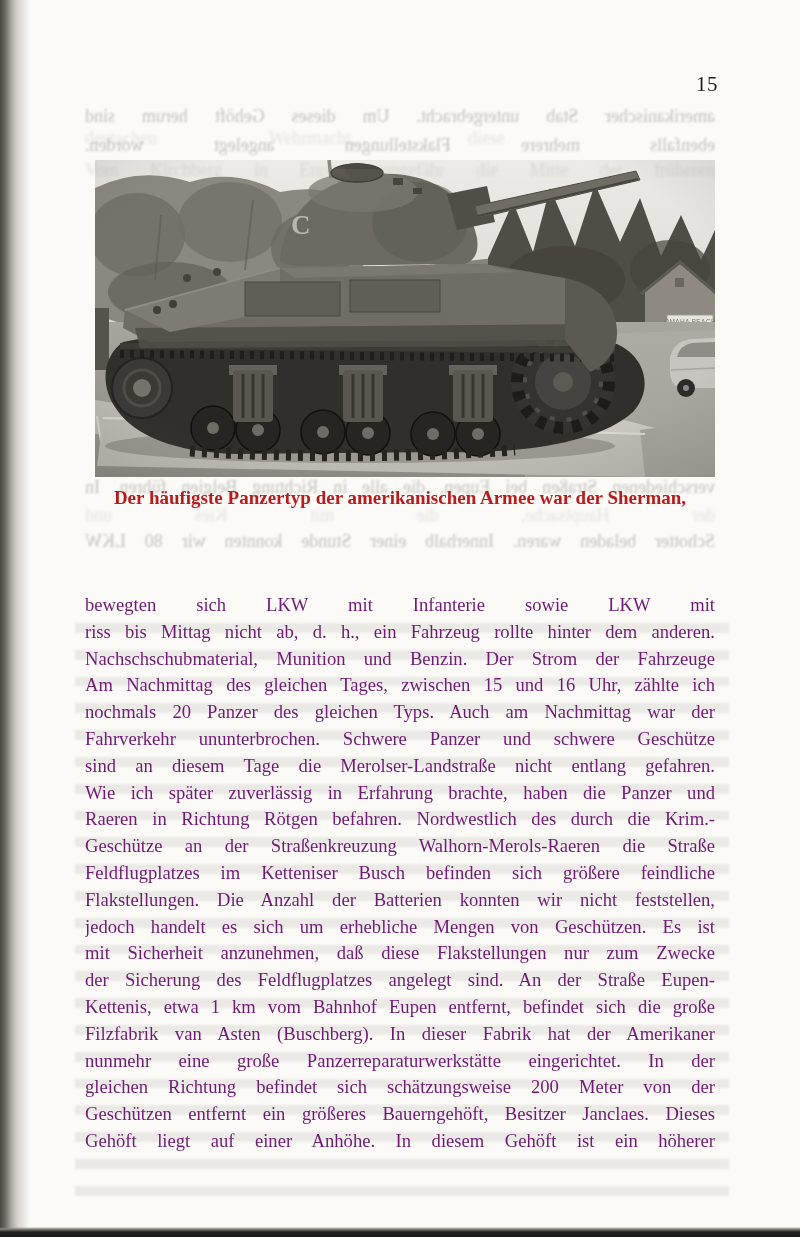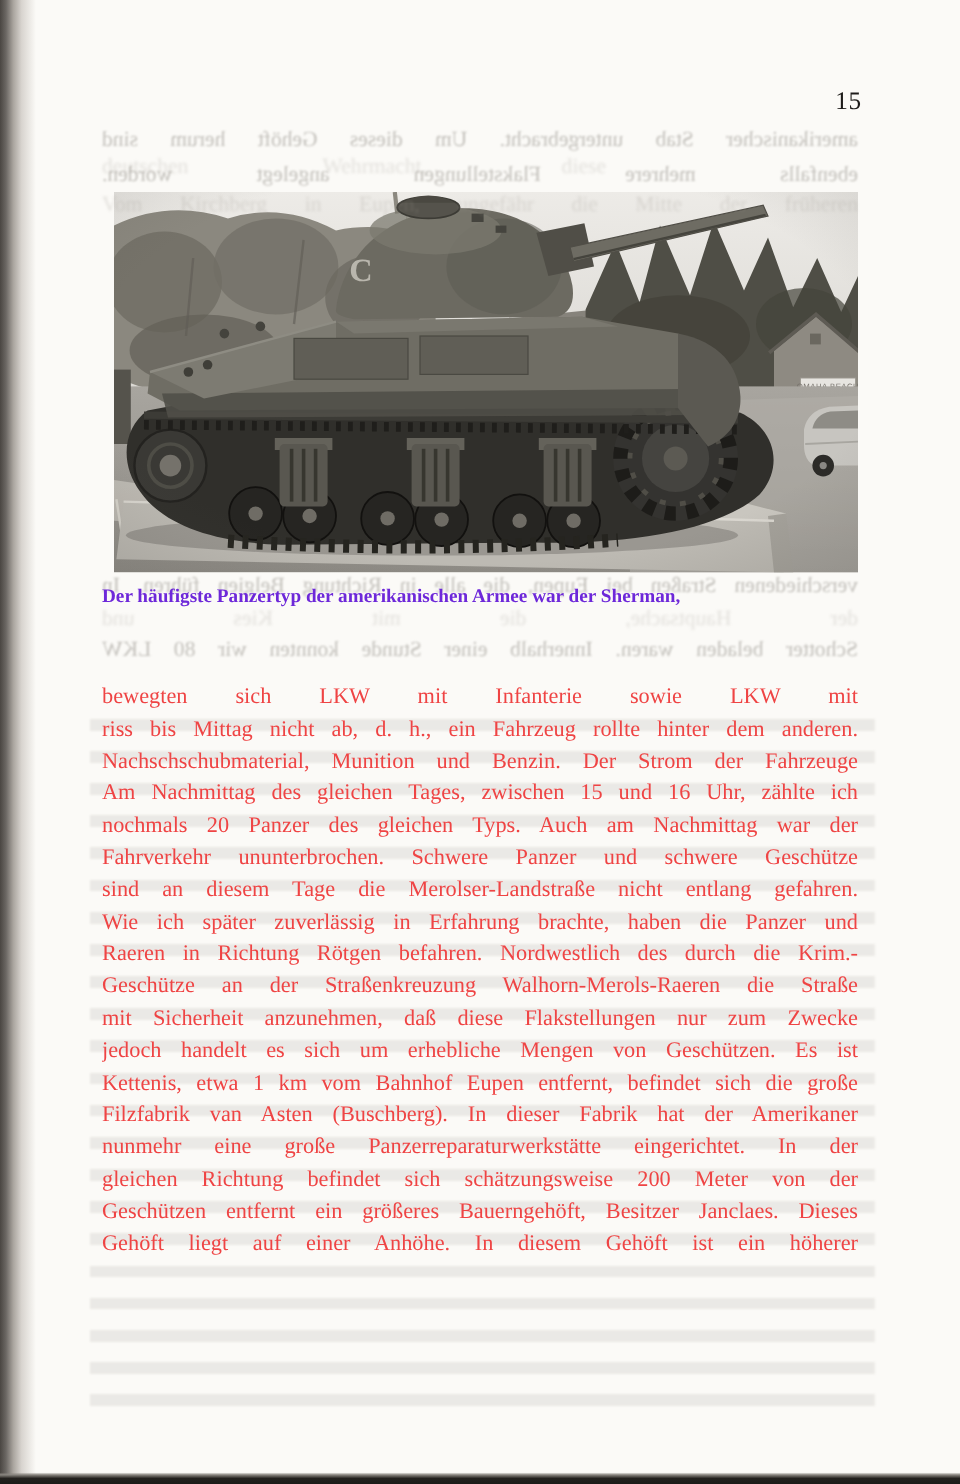--- a/index.html
+++ b/index.html
@@ -35,26 +35,26 @@
   .ghost.weak{opacity:.26;filter:blur(1.5px);color:#9b968e;}
   .ghost.over-photo{z-index:3;}
   
   .photo{
     position:absolute;left:95px;top:160px;width:620px;height:317px;z-index:2;
   }
   .photo svg{display:block;width:100%;height:100%;}
   
   .caption{
     position:absolute;left:85px;top:484px;width:630px;z-index:2;
-    text-align:left;font-weight:bold;font-size:16px;line-height:27px;color:#6d28d9;
+    text-align:center;font-weight:bold;font-size:19px;line-height:27px;color:#b91c1c;
   }
   
   .body-text{
-    position:absolute;left:85px;top:568px;width:630px;z-index:2;
-    font-size:18.6px;line-height:26.8px;color:#ef4444;
+    position:absolute;left:85px;top:592px;width:630px;z-index:2;
+    font-size:18.6px;line-height:26.8px;color:#701a75;
   }
   .body-text::before{ 
     content:"";position:absolute;left:-10px;right:-14px;top:14px;height:590px;
     background:repeating-linear-gradient(to bottom,rgba(146,141,133,0) 0 17px,rgba(146,141,133,.15) 17px 26.8px);
     filter:blur(1px);pointer-events:none;
   }
   .body-line{
     position:relative;height:26.8px;overflow:hidden;
     text-align:justify;text-align-last:justify;
   }
@@ -255,22 +255,25 @@
     <div class="body-line">bewegten sich LKW mit Infanterie sowie LKW mit</div>
     <div class="body-line">riss bis Mittag nicht ab, d. h., ein Fahrzeug rollte hinter dem anderen.</div>
     <div class="body-line">Nachschschubmaterial, Munition und Benzin. Der Strom der Fahrzeuge</div>
     <div class="body-line">Am Nachmittag des gleichen Tages, zwischen 15 und 16 Uhr, zählte ich</div>
     <div class="body-line">nochmals 20 Panzer des gleichen Typs. Auch am Nachmittag war der</div>
     <div class="body-line">Fahrverkehr ununterbrochen. Schwere Panzer und schwere Geschütze</div>
     <div class="body-line">sind an diesem Tage die Merolser-Landstraße nicht entlang gefahren.</div>
     <div class="body-line">Wie ich später zuverlässig in Erfahrung brachte, haben die Panzer und</div>
     <div class="body-line">Raeren in Richtung Rötgen befahren. Nordwestlich des durch die Krim.-</div>
     <div class="body-line">Geschütze an der Straßenkreuzung Walhorn-Merols-Raeren die Straße</div>
+    <div class="body-line">Feldflugplatzes im Ketteniser Busch befinden sich größere feindliche</div>
+    <div class="body-line">Flakstellungen. Die Anzahl der Batterien konnten wir nicht feststellen,</div>
+    <div class="body-line">jedoch handelt es sich um erhebliche Mengen von Geschützen. Es ist</div>
     <div class="body-line">mit Sicherheit anzunehmen, daß diese Flakstellungen nur zum Zwecke</div>
-    <div class="body-line">jedoch handelt es sich um erhebliche Mengen von Geschützen. Es ist</div>
+    <div class="body-line">der Sicherung des Feldflugplatzes angelegt sind. An der Straße Eupen-</div>
     <div class="body-line">Kettenis, etwa 1 km vom Bahnhof Eupen entfernt, befindet sich die große</div>
     <div class="body-line">Filzfabrik van Asten (Buschberg). In dieser Fabrik hat der Amerikaner</div>
     <div class="body-line">nunmehr eine große Panzerreparaturwerkstätte eingerichtet. In der</div>
     <div class="body-line">gleichen Richtung befindet sich schätzungsweise 200 Meter von der</div>
     <div class="body-line">Geschützen entfernt ein größeres Bauerngehöft, Besitzer Janclaes. Dieses</div>
     <div class="body-line">Gehöft liegt auf einer Anhöhe. In diesem Gehöft ist ein höherer</div>
   </div>
 
   <div class="spine-edge"></div>
   <div class="bottom-edge"></div>

